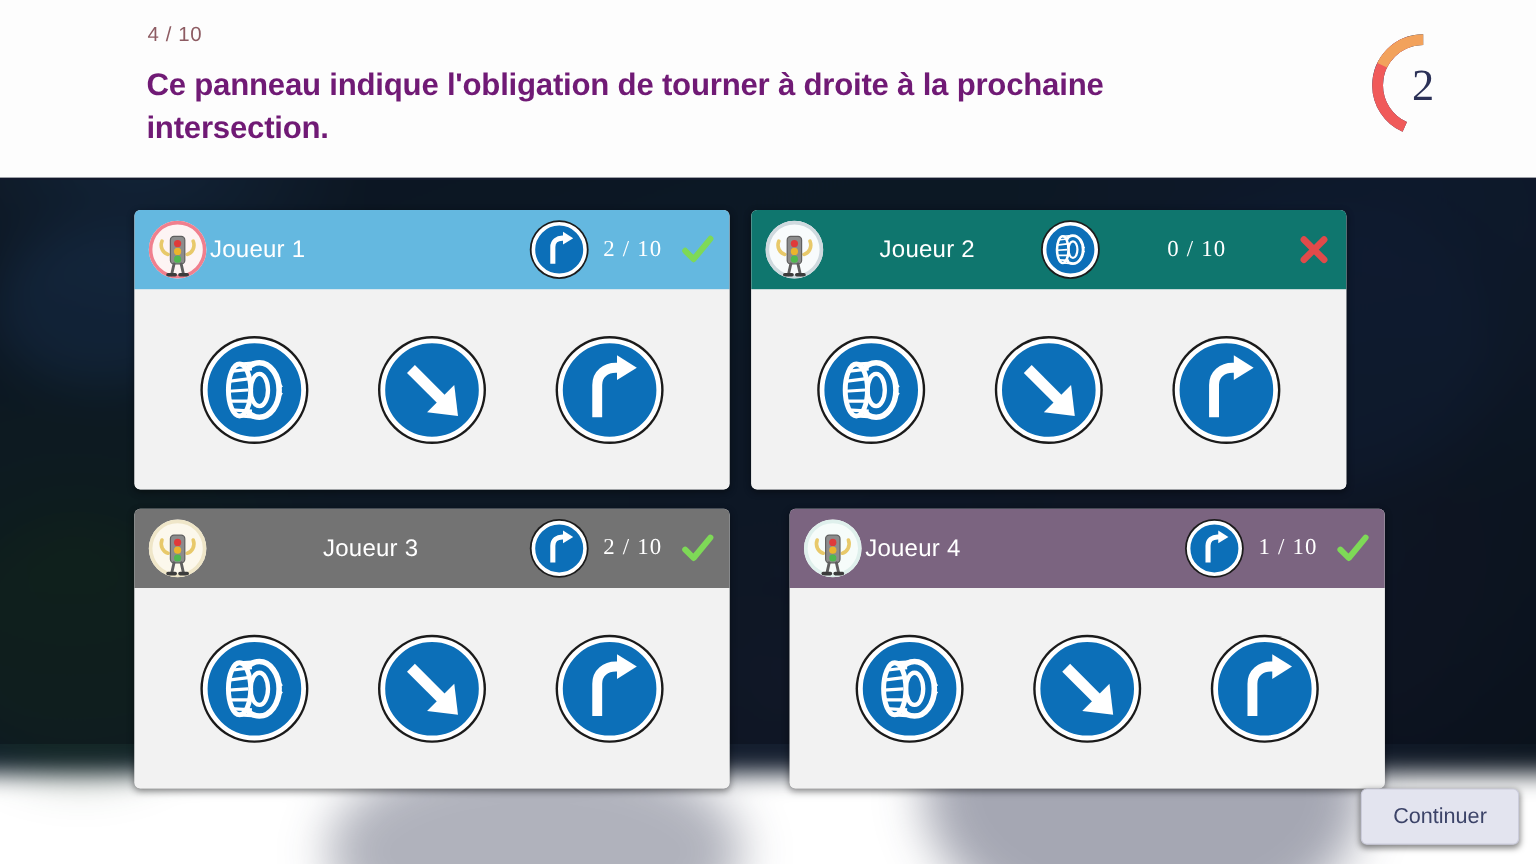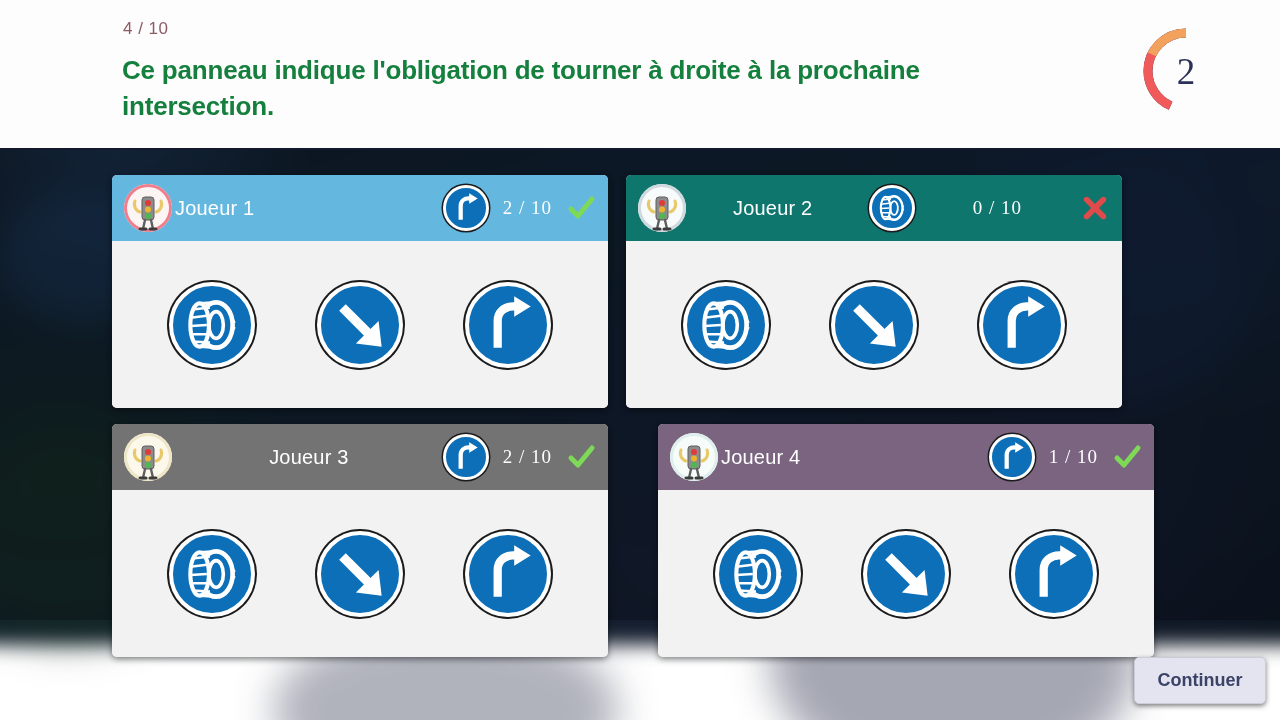--- a/index.html
+++ b/index.html
@@ -61,21 +61,21 @@
     color: #8d5b62;
     letter-spacing: .5px;
   }
   #question-text {
     position: absolute;
     left: 122px; top: 52px;
     width: 900px;
     font-size: 26px;
     line-height: 36px;
     font-weight: bold;
-    color: #15803d;
+    color: #701a75;
     letter-spacing: -.2px;
   }
 
   
   #timer {
     position: absolute;
     left: 1139px; top: 24px;
     width: 94px; height: 94px;
   }
   #timer svg { display: block; }
@@ -178,21 +178,21 @@
   
   #continue-button {
     position: absolute;
     left: 1134px; top: 657px;
     width: 132px; height: 47px;
     border-radius: 5px;
     background: #e3e4ef;
     border: 1px solid #cbccdb;
     color: #3c4368;
     font-size: 18px;
-    font-weight: bold;
+    font-weight: normal;
     display: flex;
     align-items: center;
     justify-content: center;
     box-shadow: 0 2px 5px rgba(0,0,0,0.5);
     cursor: pointer;
     font-family: "Liberation Sans", sans-serif;
   }
 </style>
 </head>
 <body>

